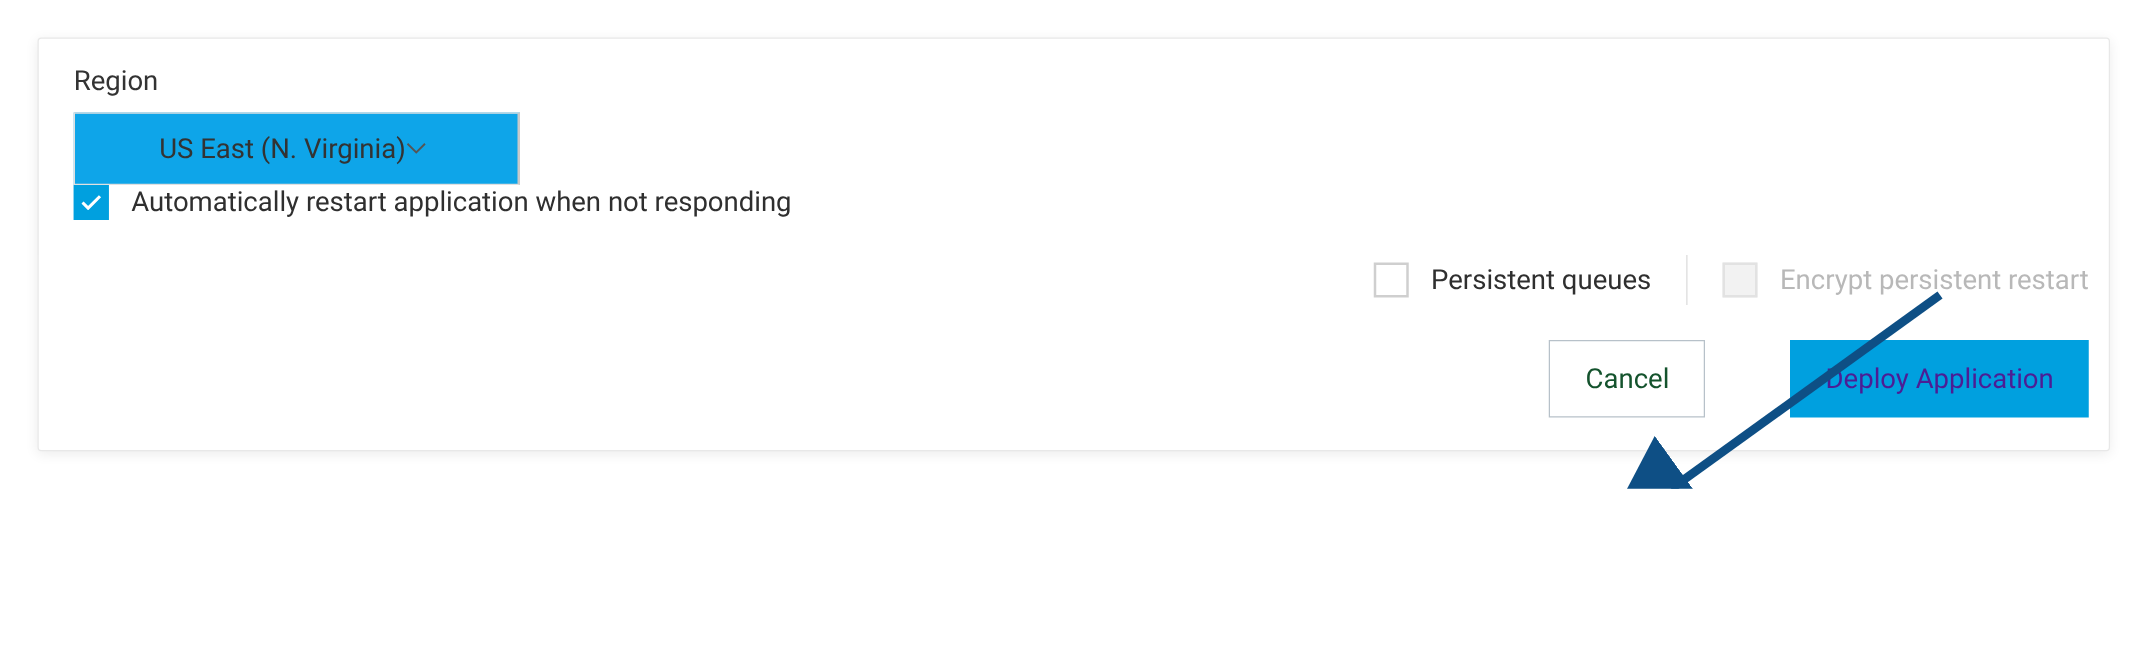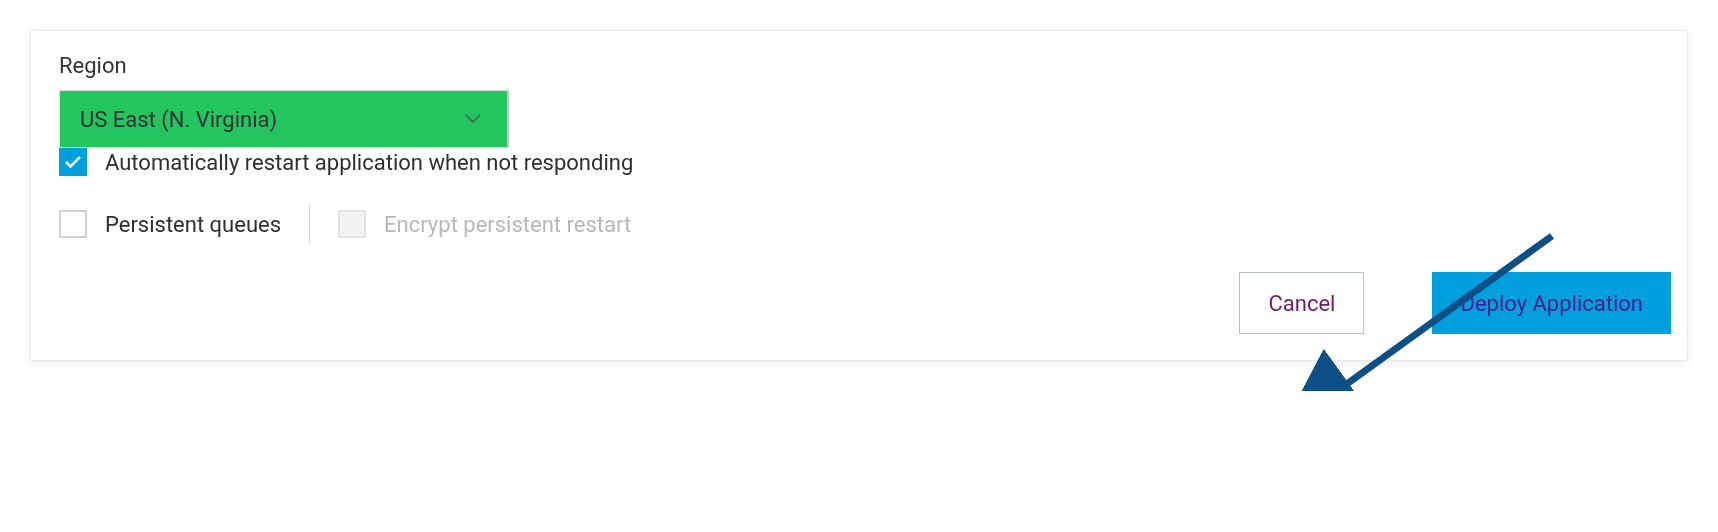--- a/index.html
+++ b/index.html
@@ -23,24 +23,24 @@
     }
     .field-label {
       font-size: 22px;
       color: #333;
       margin-bottom: 12px;
       font-weight: 400;
     }
     .select-wrap {
       display: inline-flex;
       align-items: center;
-      justify-content: space-between;
-      width: 450px;
+      justify-content: center;
+      width: 357px;
       height: 58px;
-      background: #22c55e;
+      background: #0ea5e9;
       border: 1px solid #e0e0e0;
       border-right: 2px solid #c9c9c9;
       padding: 0 26px 0 20px;
       cursor: pointer;
     }
     .select-value {
       font-size: 22px;
       color: #333;
     }
     .select-caret svg {
@@ -87,20 +87,21 @@
     .check-label {
       font-size: 22px;
       color: #2f2f2f;
     }
     .check-label.disabled {
       color: #b8b8b8;
     }
     .inline-group {
       display: flex;
       align-items: center;
+      justify-content: flex-end;
     }
     .vsep {
       width: 1px;
       height: 40px;
       background: #dcdcdc;
       margin: 0 28px;
     }
     .button-row {
       display: flex;
       justify-content: flex-end;
@@ -113,21 +114,21 @@
       font-size: 22px;
       border: none;
       cursor: pointer;
       display: inline-flex;
       align-items: center;
       justify-content: center;
       font-family: inherit;
     }
     .btn-secondary {
       background: #ffffff;
-      color: #701a75;
+      color: #14532d;
       border: 1px solid #b7c1c9;
     }
     .btn-primary {
       background: #00a0df;
       color: #4c1d95;
       margin-left: 40px;
     }
     .arrow-annotation {
       position: absolute;
       right: 130px;

